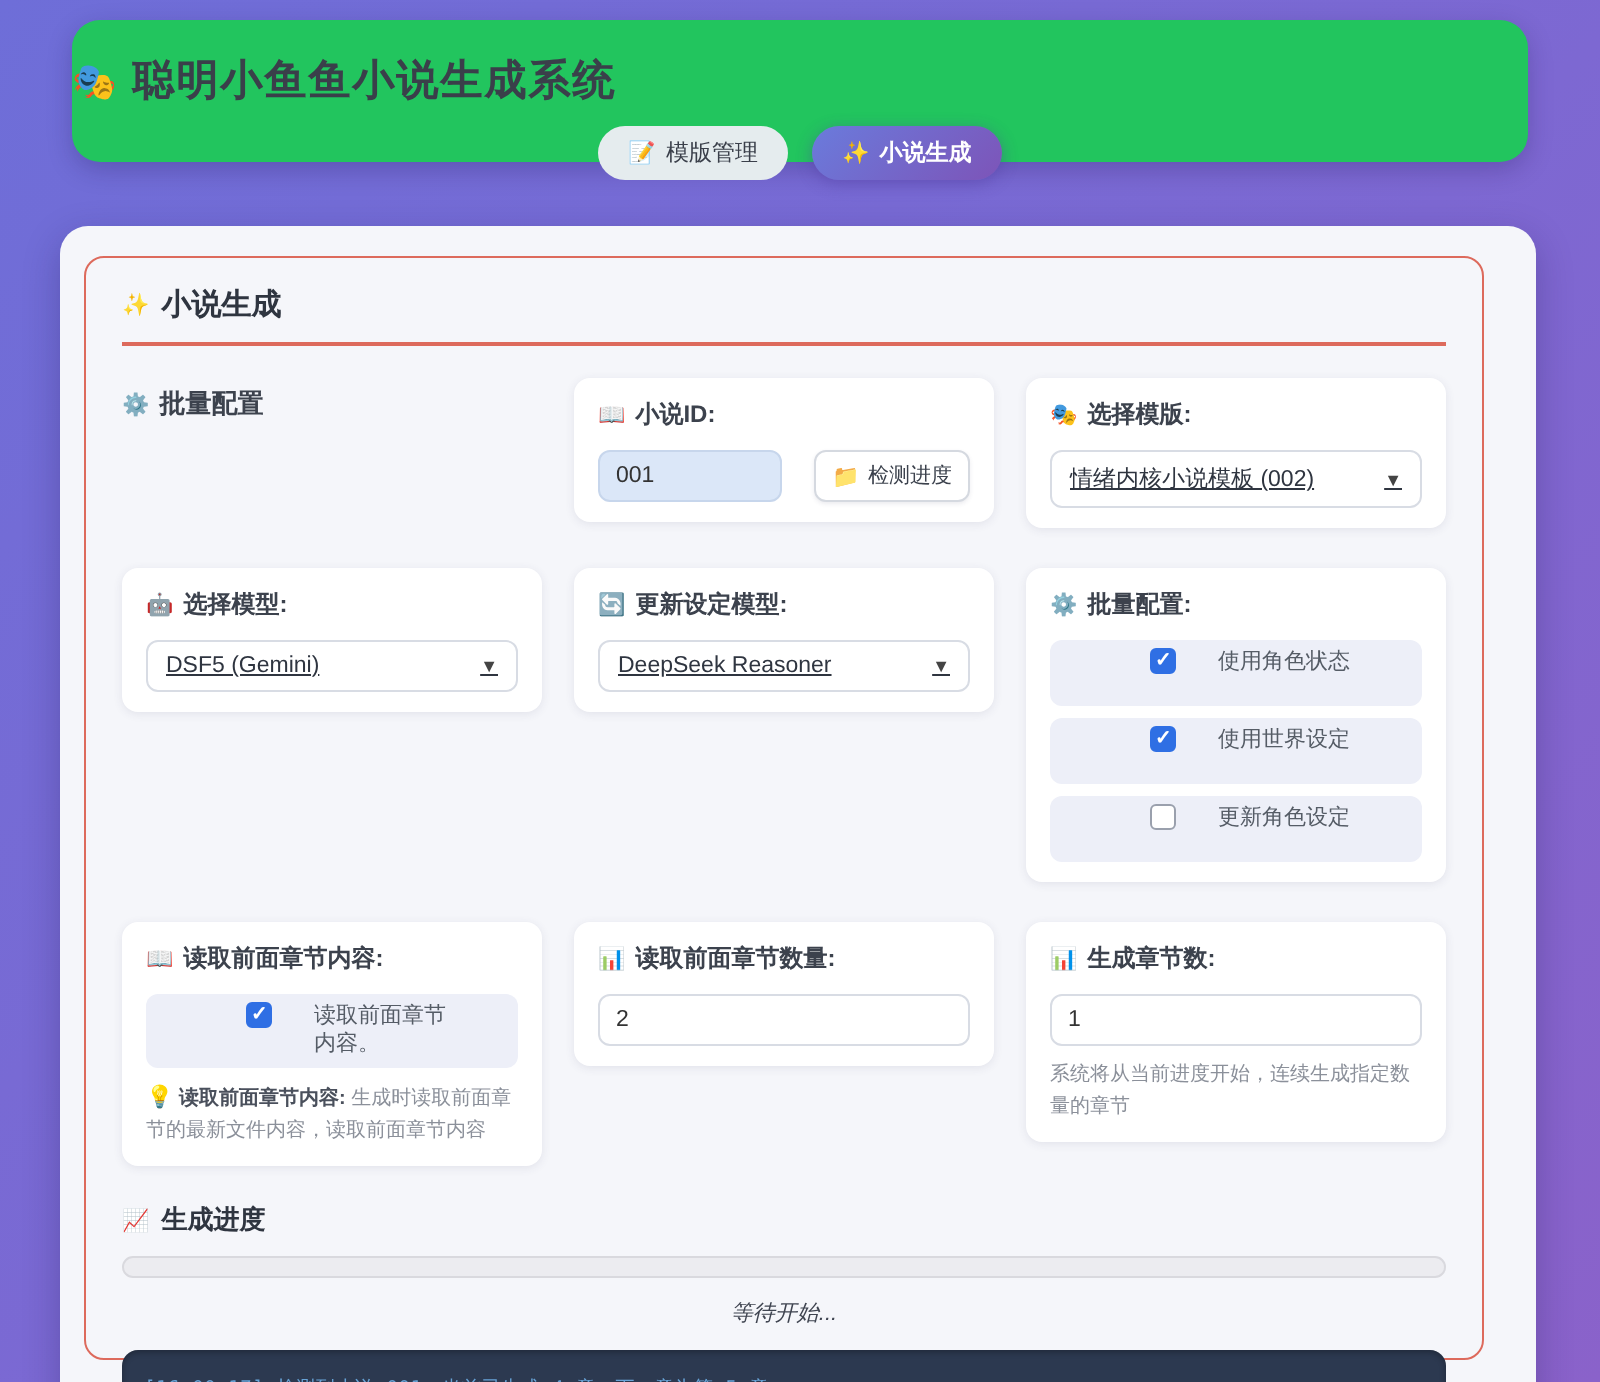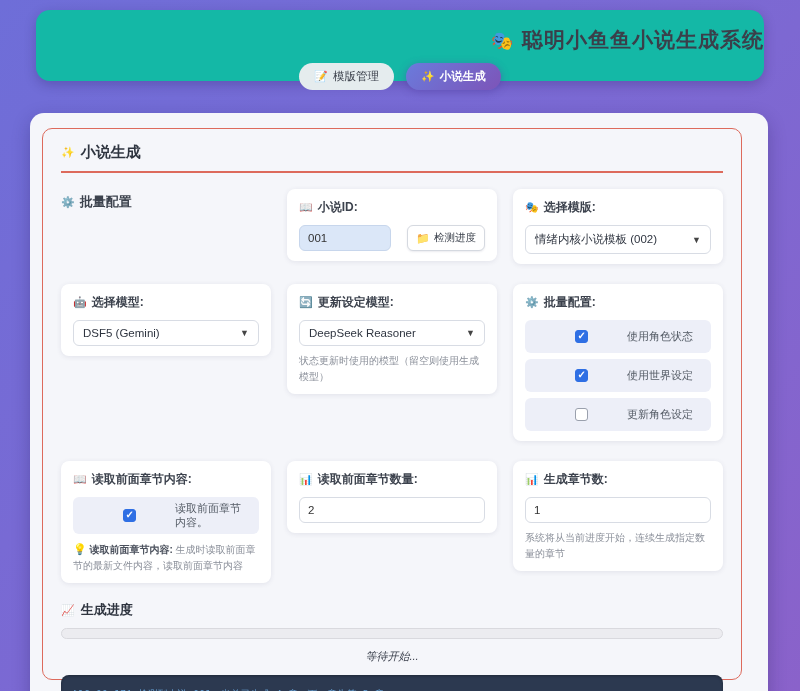--- a/index.html
+++ b/index.html
@@ -5,22 +5,22 @@
   * { margin:0; padding:0; box-sizing:border-box; }
   html,body { width:800px; height:691px; overflow:hidden; }
   body {
     font-family:"Liberation Sans",sans-serif;
     background:linear-gradient(135deg,#6e6ed8 0%,#7d68d2 55%,#8a62ca 100%);
     position:relative;
   }
   
   .header-card {
     position:absolute; left:36px; top:10px; width:728px; height:71px;
-    background:#14b8a6; border-radius:14px; box-shadow:0 4px 12px rgba(30,20,80,.25);
-    text-align:right;
+    background:#22c55e; border-radius:14px; box-shadow:0 4px 12px rgba(30,20,80,.25);
+    text-align:left;
   }
   .app-title { padding-top:16px; font-size:21px; font-weight:bold; color:#3a3f4a; letter-spacing:1px; }
   .tabs { margin-top:9px; display:flex; justify-content:center; gap:12px; }
   .tab {
     font-size:11.5px; padding:6px 15px; border-radius:16px;
     background:#e5ecee; color:#3a3f4a; cursor:pointer; display:flex; align-items:center; gap:5px;
   }
   .tab.active {
     background:linear-gradient(135deg,#6a7bdc,#7d54b8); color:#fff;
     box-shadow:0 2px 8px rgba(80,60,160,.45); font-weight:bold;
@@ -55,29 +55,29 @@
     font-family:"Liberation Sans",sans-serif;
   }
   .novel-id-input { flex:1; min-width:0; background:#dbe7f8; border-color:#c7d6ec; }
   .check-btn {
     font-size:10.5px; color:#3c424d; padding:5px 8px; border:1px solid #d5d9e0; border-radius:6px;
     background:#fff; white-space:nowrap; cursor:pointer; display:flex; align-items:center; gap:4px;
     box-shadow:0 1px 2px rgba(60,60,100,.10);
   }
   .select {
     border:1px solid #d8dce4; border-radius:6px; padding:6px 9px; font-size:11.5px; color:#2f3540;
-    background:#fff; display:flex; justify-content:space-between; align-items:center; cursor:pointer;
+    background:#fff; display:flex; justify-content:space-between; align-items:center; cursor:pointer;text-decoration:underline;
   }
   .chev { color:#444; font-size:9px; margin-left:6px; }
   .helper { font-size:10px; color:#8b909a; margin-top:7px; line-height:1.55; }
   .helper b { color:#4a505c; }
   
   .check-row {
-    background:#edeff8; border-radius:6px; padding:4px 10px; min-height:33px;
-    display:flex; align-items:center; margin-bottom:6px;
+    background:#edeff8; border-radius:6px; padding:4px 28px; min-height:33px;
+    display:flex; align-items:flex-start; margin-bottom:6px;
   }
   .check-row:last-child { margin-bottom:0; }
   .cb-zone { flex:1; display:flex; justify-content:center; }
   .checkbox {
     width:13px; height:13px; border:1px solid #9aa0ad; border-radius:3px; background:#fff;
     position:relative; cursor:pointer; flex:none;
   }
   .checkbox.checked { background:#2f6fe4; border-color:#2f6fe4; }
   .checkbox.checked::after { content:"✓"; color:#fff; font-size:10px; font-weight:bold; position:absolute; left:2px; top:-1px; }
   .check-label { width:74px; font-size:11px; color:#555c66; line-height:1.3; }
@@ -167,21 +167,20 @@
 
       <div class="cell">
         <div class="field-label">
           <span class="emoji">🔄</span>
           <span>更新设定模型:</span>
         </div>
         <div class="select">
           <span>DeepSeek Reasoner</span>
           <span class="chev">▼</span>
         </div>
-        <div class="helper">状态更新时使用的模型（留空则使用生成模型）</div>
       </div>
 
       <div class="cell">
         <div class="field-label">
           <span class="emoji">⚙️</span>
           <span>批量配置:</span>
         </div>
         <div class="check-row">
           <div class="cb-zone">
               <span class="checkbox checked"></span>

